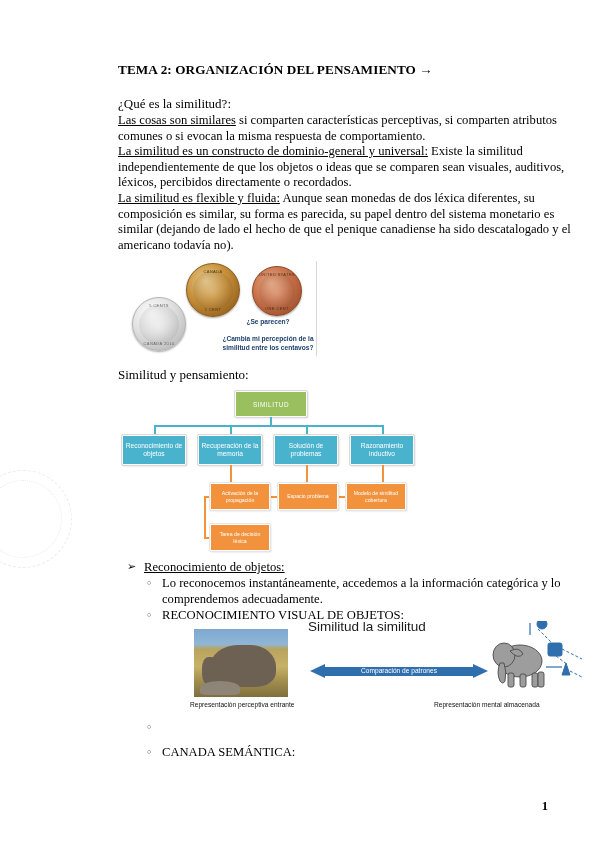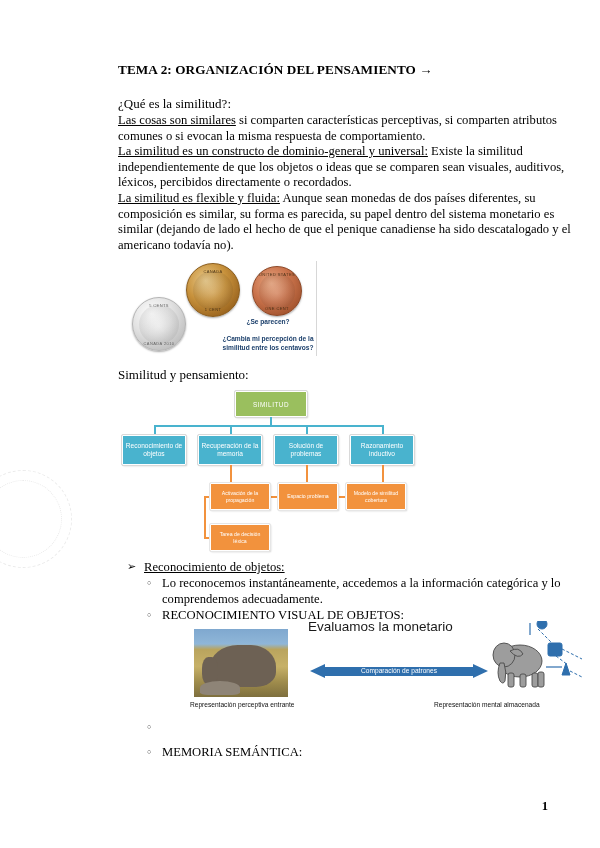--- a/index.html
+++ b/index.html
@@ -332,21 +332,21 @@
       <span>TEMA 2: ORGANIZACIÓN DEL PENSAMIENTO</span>
       <span class="arrow-glyph">→</span>
     </div>
 
     <div class="sec-head">¿Qué es la similitud?:</div>
 
     <p class="body blk"><span class="u">Las cosas son similares</span><span> si comparten características perceptivas, si comparten atributos comunes o si evocan la misma respuesta de comportamiento.</span></p>
 
     <p class="body blk"><span class="u">La similitud es un constructo de dominio-general y universal:</span><span> Existe la similitud independientemente de que los objetos o ideas que se comparen sean visuales, auditivos, léxicos, percibidos directamente o recordados.</span></p>
 
-    <p class="body blk"><span class="u">La similitud es flexible y fluida:</span><span> Aunque sean monedas de dos países diferentes, su composición es similar, su forma es parecida, su papel dentro del sistema monetario es similar (dejando de lado el hecho de que el penique canadiense ha sido descatalogado y el americano todavía no).</span></p>
+    <p class="body blk"><span class="u">La similitud es flexible y fluida:</span><span> Aunque sean monedas de dos léxica diferentes, su composición es similar, su forma es parecida, su papel dentro del sistema monetario es similar (dejando de lado el hecho de que el penique canadiense ha sido descatalogado y el americano todavía no).</span></p>
 
     <div class="coins-fig">
 
       <div class="coin-left-panel">
         <div class="coin penny-can">
           <div class="coin-face"></div>
           <div class="coin-mark top">CANADA</div>
           <div class="coin-mark bot">1 CENT</div>
         </div>
         <div class="coin penny-us">
@@ -407,21 +407,21 @@
       <li>Lo reconocemos instantáneamente, accedemos a la información categórica y lo comprendemos adecuadamente.</li>
       <li>RECONOCIMIENTO VISUAL DE OBJETOS:</li>
     </ul>
 
     <div class="eleph-fig">
       <div class="photo">
         <div class="eleph-silh"></div>
         <div class="rock"></div>
       </div>
 
-      <div class="eval-title">Evaluamos la monetario</div>
+      <div class="eval-title">Similitud la similitud</div>
 
       <div class="arrow-bar">
         <div class="head-l"></div>
         <div class="shaft"></div>
         <div class="head-r"></div>
         <div class="alabel">Comparación de patrones</div>
       </div>
 
       <div class="mental">
         <svg width="96" height="74" viewBox="0 0 96 74">
@@ -457,19 +457,19 @@
       <div class="fig-cap right">Representación mental almacenada</div>
     </div>
 
     <ul class="lvl-b" style="margin-top:2px;">
       <li>&nbsp;</li>
     </ul>
 
     <div class="spacer-sm"></div>
 
     <ul class="lvl-b">
-      <li>MEMORIA SEMÁNTICA:</li>
+      <li>CANADA SEMÁNTICA:</li>
     </ul>
 
   </div>
 
   <div class="pageno">1</div>
 </div>
 
 </body></html>

